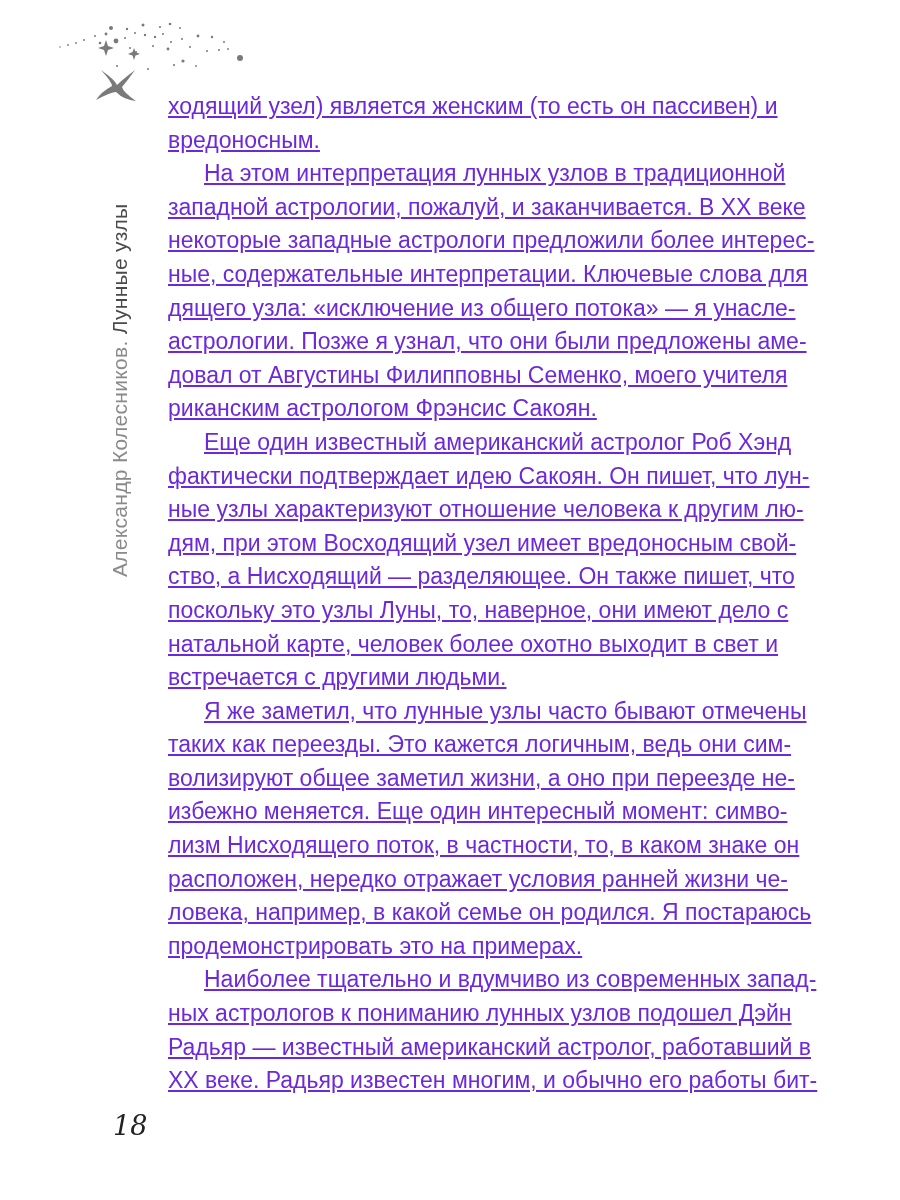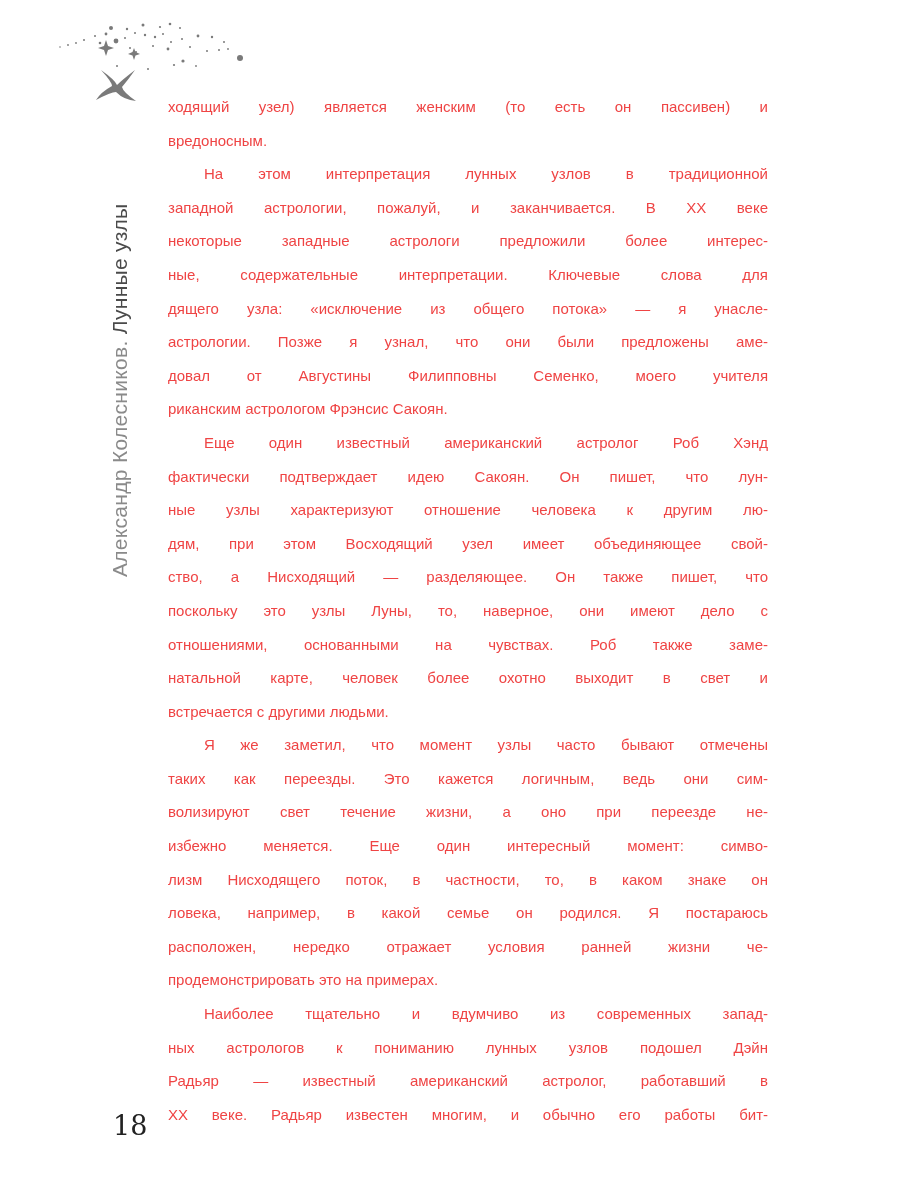--- a/index.html
+++ b/index.html
@@ -5,26 +5,26 @@
   html, body { margin: 0; padding: 0; background: #ffffff; }
   body { width: 900px; height: 1200px; position: relative; overflow: hidden;
          font-family: "Liberation Sans", "DejaVu Sans", sans-serif; }
   .page { position: absolute; left: 0; top: 0; width: 900px; height: 1200px; background: #fff; }
   .stars { position: absolute; left: 0; top: 0; width: 300px; height: 120px; }
   .sidebar { position: absolute; left: 108px; top: 577px; transform-origin: left top;
              transform: rotate(-90deg); white-space: nowrap; font-size: 21px; letter-spacing: 0.3px; }
   .sidebar .author { color: #8a8a8a; }
   .sidebar .title { color: #4a4a4a; }
   .body-text { position: absolute; left: 168px; top: 90px; width: 600px; }
-  .line { display: block; height: 33.6px; line-height: 33.6px; font-size: 15px; color: #ef4444;
-          text-align: justify; text-align-last: justify; white-space: nowrap; overflow: visible; }
+  .line { display: block; height: 33.6px; line-height: 33.6px; font-size: 23px; color: #6d28d9;
+          text-align: justify; text-align-last: justify; white-space: nowrap; overflow: visible; text-decoration: underline; }
   .line.last { text-align-last: left; }
   .line.indent { padding-left: 36px; }
   .page-number { position: absolute; left: 113px; top: 1110px; font-family: "DejaVu Serif", serif;
-                 font-size: 27px; color: #222; }
+                 font-style: italic; font-size: 27px; color: #222; }
 </style>
 </head>
 <body>
 
 <div class="page">
 
   <svg class="stars" viewBox="0 0 300 120" xmlns="http://www.w3.org/2000/svg">
     <g fill="#7a7a7a">
       <circle cx="111" cy="28" r="2"></circle>
         <circle cx="127" cy="29" r="1.2"></circle>
@@ -82,33 +82,32 @@
       <span class="line">западной астрологии, пожалуй, и заканчивается. В XX веке</span>
       <span class="line">некоторые западные астрологи предложили более интерес-</span>
       <span class="line">ные, содержательные интерпретации. Ключевые слова для</span>
       <span class="line">дящего узла: «исключение из общего потока» — я унасле-</span>
       <span class="line">астрологии. Позже я узнал, что они были предложены аме-</span>
       <span class="line">довал от Августины Филипповны Семенко, моего учителя</span>
       <span class="line last">риканским астрологом Фрэнсис Сакоян.</span>
       <span class="line indent">Еще один известный американский астролог Роб Хэнд</span>
       <span class="line">фактически подтверждает идею Сакоян. Он пишет, что лун-</span>
       <span class="line">ные узлы характеризуют отношение человека к другим лю-</span>
-      <span class="line">дям, при этом Восходящий узел имеет объединяющее свой-</span>
+      <span class="line">дям, при этом Восходящий узел имеет вредоносным свой-</span>
       <span class="line">ство, а Нисходящий — разделяющее. Он также пишет, что</span>
       <span class="line">поскольку это узлы Луны, то, наверное, они имеют дело с</span>
-      <span class="line">отношениями, основанными на чувствах. Роб также заме-</span>
       <span class="line">натальной карте, человек более охотно выходит в свет и</span>
       <span class="line last">встречается с другими людьми.</span>
-      <span class="line indent">Я же заметил, что момент узлы часто бывают отмечены</span>
+      <span class="line indent">Я же заметил, что лунные узлы часто бывают отмечены</span>
       <span class="line">таких как переезды. Это кажется логичным, ведь они сим-</span>
-      <span class="line">волизируют свет течение жизни, а оно при переезде не-</span>
+      <span class="line">волизируют общее заметил жизни, а оно при переезде не-</span>
       <span class="line">избежно меняется. Еще один интересный момент: симво-</span>
       <span class="line">лизм Нисходящего поток, в частности, то, в каком знаке он</span>
+      <span class="line">расположен, нередко отражает условия ранней жизни че-</span>
       <span class="line">ловека, например, в какой семье он родился. Я постараюсь</span>
-      <span class="line">расположен, нередко отражает условия ранней жизни че-</span>
       <span class="line last">продемонстрировать это на примерах.</span>
       <span class="line indent">Наиболее тщательно и вдумчиво из современных запад-</span>
       <span class="line">ных астрологов к пониманию лунных узлов подошел Дэйн</span>
       <span class="line">Радьяр — известный американский астролог, работавший в</span>
       <span class="line">XX веке. Радьяр известен многим, и обычно его работы бит-</span>
     </div>
 
   <div class="page-number">18</div>
 </div>
 

